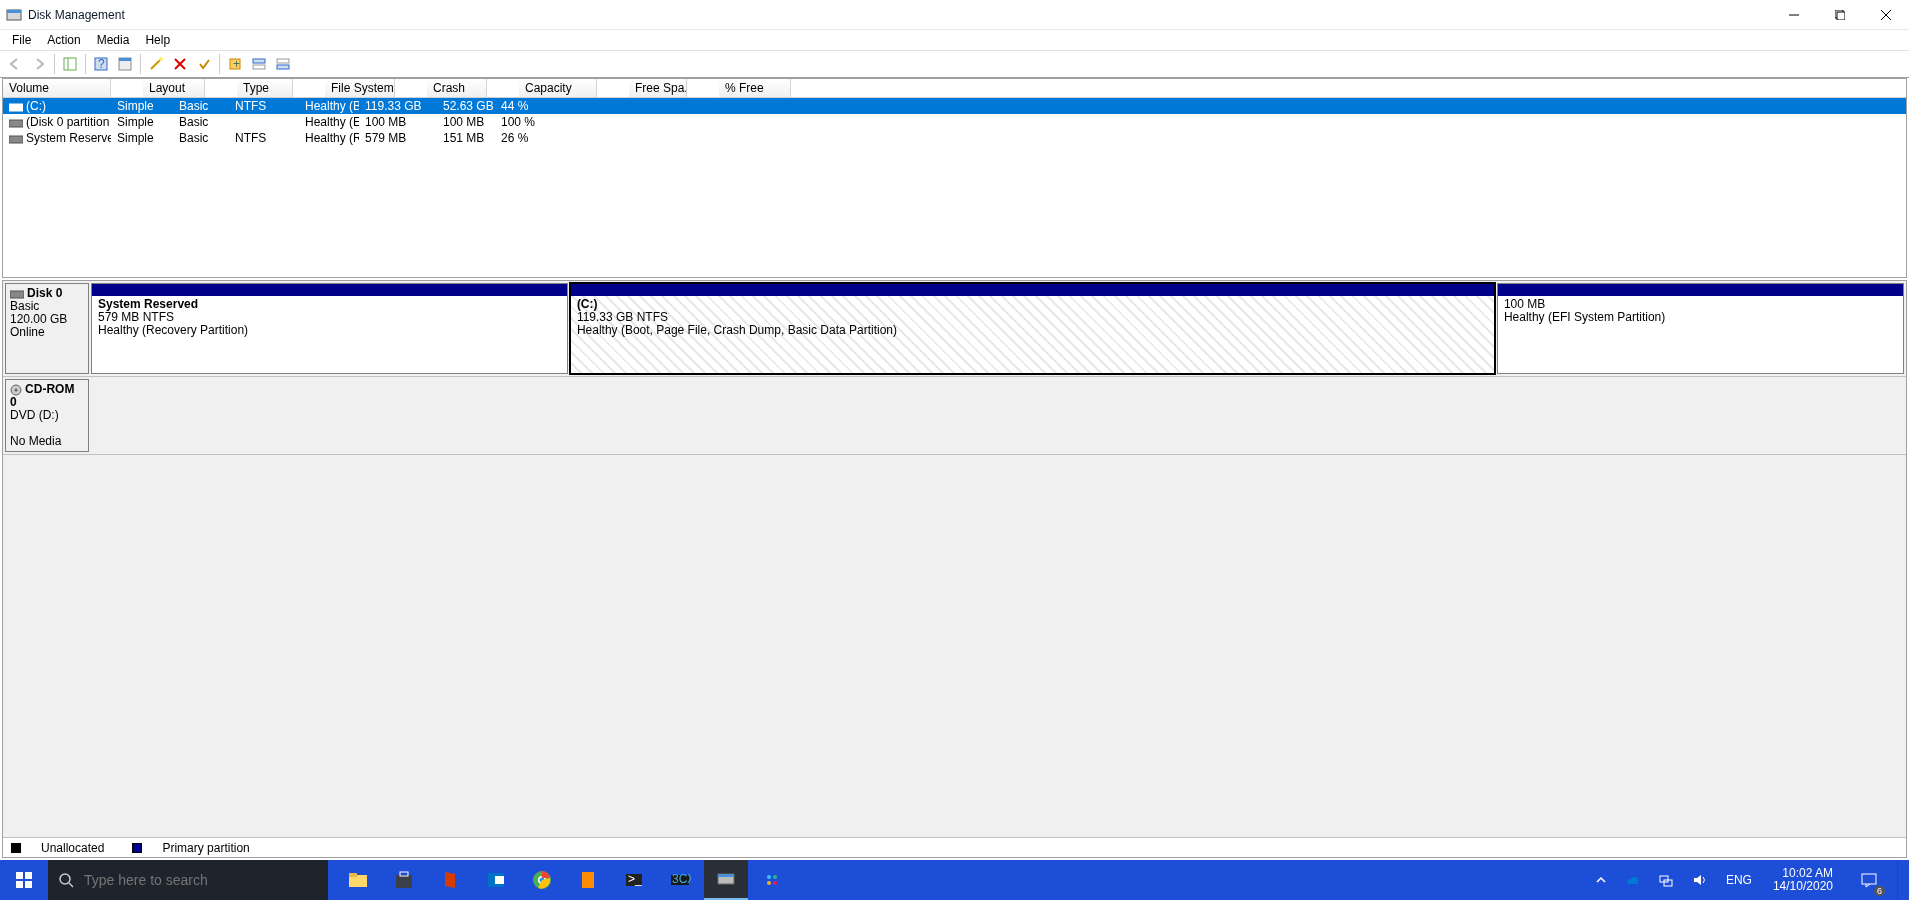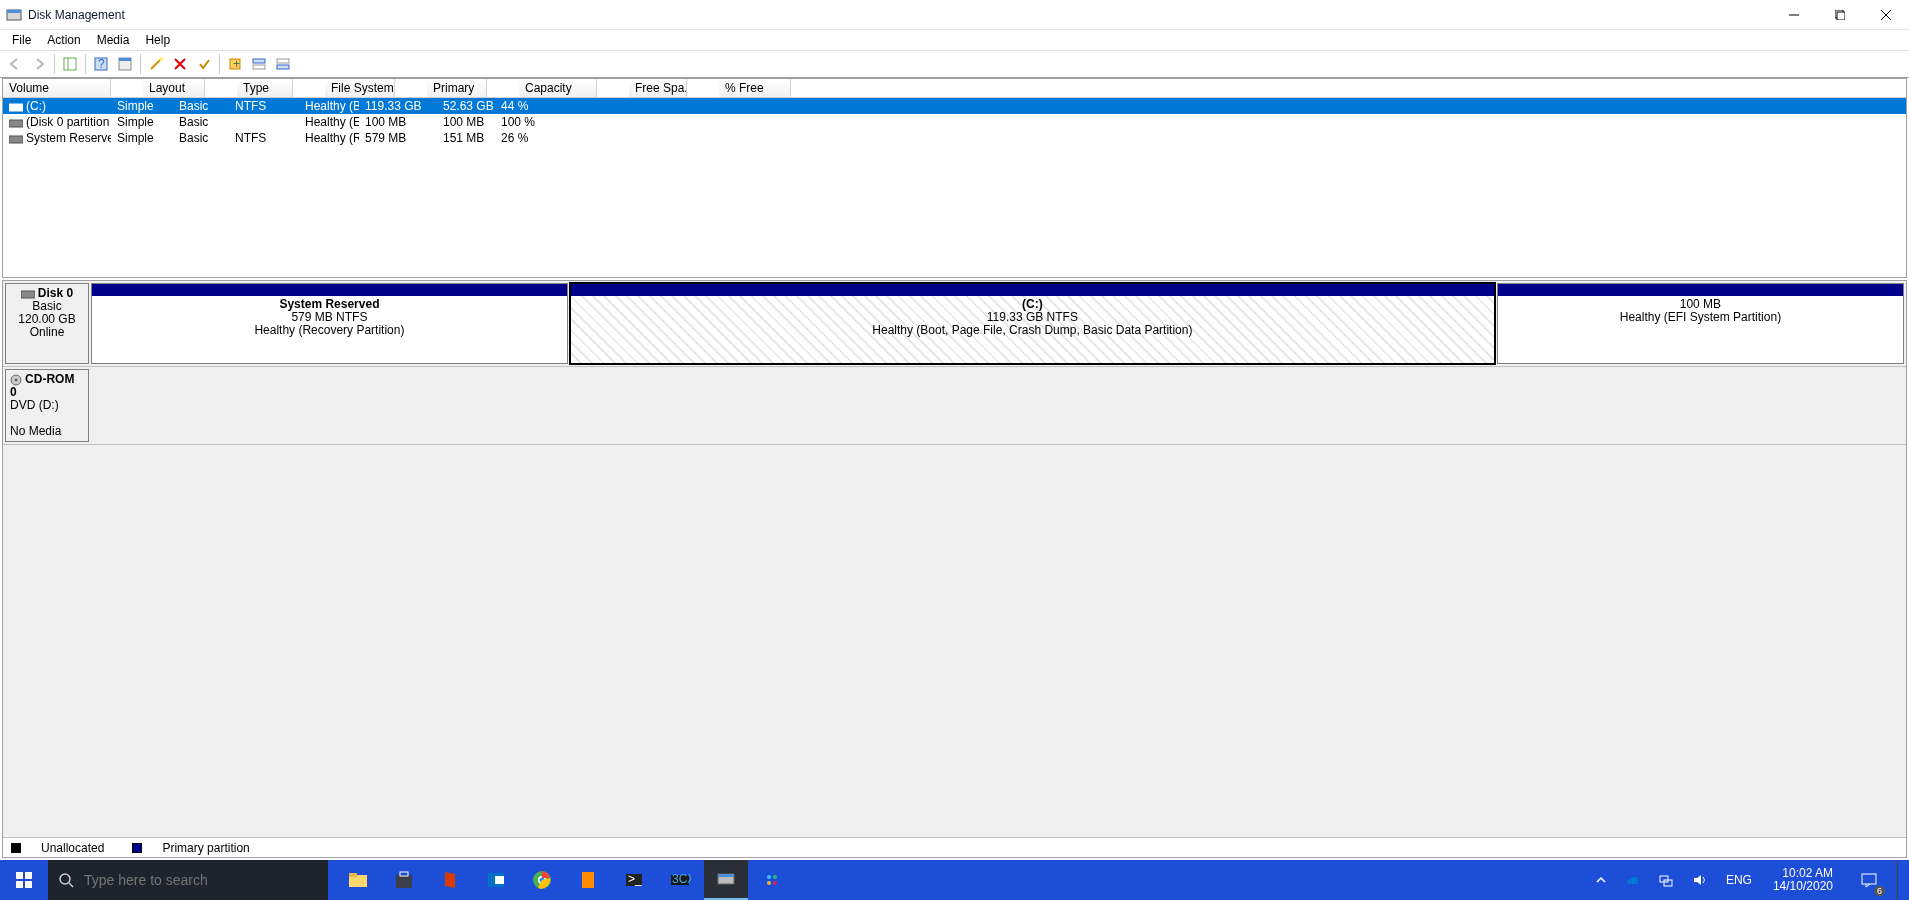--- a/index.html
+++ b/index.html
@@ -50,21 +50,21 @@
 .disk-parts { flex: 1; display: flex; padding: 2px 2px 2px 0; gap: 2px; }
 .part { border: 1px solid #808080; display: flex; flex-direction: column; background: #fff; position: relative; }
 .part-stripe { height: 12px; background: #00008b; }
 .part-body { padding: 2px 6px; font-size: 11px; line-height: 13px; flex: 1; }
 .part-body b { font-weight: 600; }
 .part.selected { outline: 2px solid #000; outline-offset: -1px; }
 .part.selected .part-body {
   background-image: repeating-linear-gradient(45deg, #fff 0 6px, #e8e8e8 6px 8px);
 }
 .disk-row.cd { height: 78px; }
-.disk-row.hd { height: 86px; text-align: center; }
+.disk-row.hd { height: 96px; }
 
 
 .legend { height: 20px; border-top: 1px solid #c0c0c0; background: #fff; display: flex; align-items: center; padding: 0 8px; gap: 20px; margin-top: auto; position: absolute; bottom: 0; left: 0; right: 0; }
 .legend .sw { width: 10px; height: 10px; border: 1px solid #000; display: inline-block; }
 .legend .lbl { font-size: 12px; margin-right: 8px; }
 
 
 .taskbar { height: 40px; background: #1d4ed8; display: flex; align-items: center; color: #fff; }
 .start-btn { width: 48px; height: 40px; display: flex; align-items: center; justify-content: center; cursor: pointer; }
 .searchbox { display: flex; align-items: center; background: #1f232b; height: 40px; width: 280px; padding: 0 10px; gap: 10px; cursor: text; }
@@ -190,21 +190,21 @@
         </svg>
       </div>
   </div>
 
   <div class="volume-pane">
     <div class="vol-header">
       <div class="col col-volume">Volume</div>
       <div class="col col-layout">Layout</div>
       <div class="col col-type">Type</div>
       <div class="col col-fs">File System</div>
-      <div class="col col-status">Primary</div>
+      <div class="col col-status">Crash</div>
       <div class="col col-cap">Capacity</div>
       <div class="col col-free">Free Spa...</div>
       <div class="col col-pct">% Free</div>
     </div>
     <div class="vol-rows" id="vol-rows">
         <div class="row selected">
           <div class="cell col-volume"><span class="vol-icon"><svg width="14" height="10">
                 <rect x="0" y="2" width="14" height="7" fill="#fff" stroke="#fff"></rect>
               </svg></span><span>(C:)</span></div>
           <div class="cell col-layout">Simple</div>

